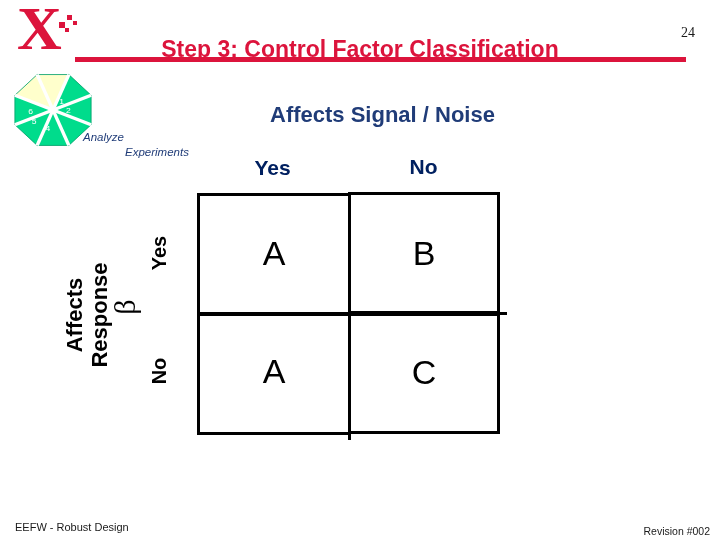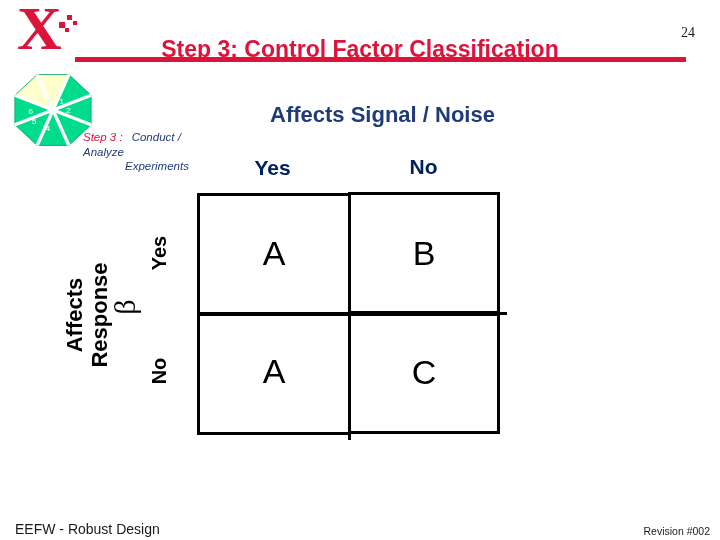--- a/index.html
+++ b/index.html
@@ -72,21 +72,21 @@
     position:absolute;left:27px;top:290px;width:120px;height:50px;
     text-align:center;font-size:22px;font-weight:bold;line-height:25px;color:#000;
     transform:rotate(-90deg);transform-origin:center;
   }
   .beta{
     position:absolute;left:110px;top:290px;width:30px;height:34px;
     font-family:"Liberation Serif",serif;font-size:30px;line-height:34px;color:#000;
     transform:rotate(-90deg);transform-origin:center;text-align:center;
   }
   
-  .footer-left{position:absolute;left:15px;top:521px;font-size:14px;color:#1a1a1a;}
+  .footer-left{position:absolute;left:15px;top:521px;font-size:11px;color:#1a1a1a;}
   .footer-right{position:absolute;left:520px;top:519px;width:190px;text-align:right;font-size:10.5px;color:#1a1a1a;margin-top:6px;}
 </style>
 </head>
 <body>
 
 <div class="page">
 
   <div class="logo">
     <span class="logo-x">X</span>
     <span class="px px1"></span>
@@ -124,21 +124,20 @@
       <text x="68" y="54">2</text>
       <text x="44" y="76">4</text>
       <text x="28" y="68">5</text>
       <text x="24" y="55">6</text>
     </g>
   </svg>
 
   <div class="subtitle">Affects Signal / Noise</div>
 
   <div class="step-note">
-    <div><span class="red">Step 3 :</span><span class="gap"></span><span>Conduct /</span></div>
     <div>Analyze</div>
     <div class="indent">Experiments</div>
   </div>
 
   <div class="col-hdr yes">Yes</div>
   <div class="col-hdr no">No</div>
 
   <div class="q tl"></div>
   <div class="q tr"></div>
   <div class="q bl"></div>

